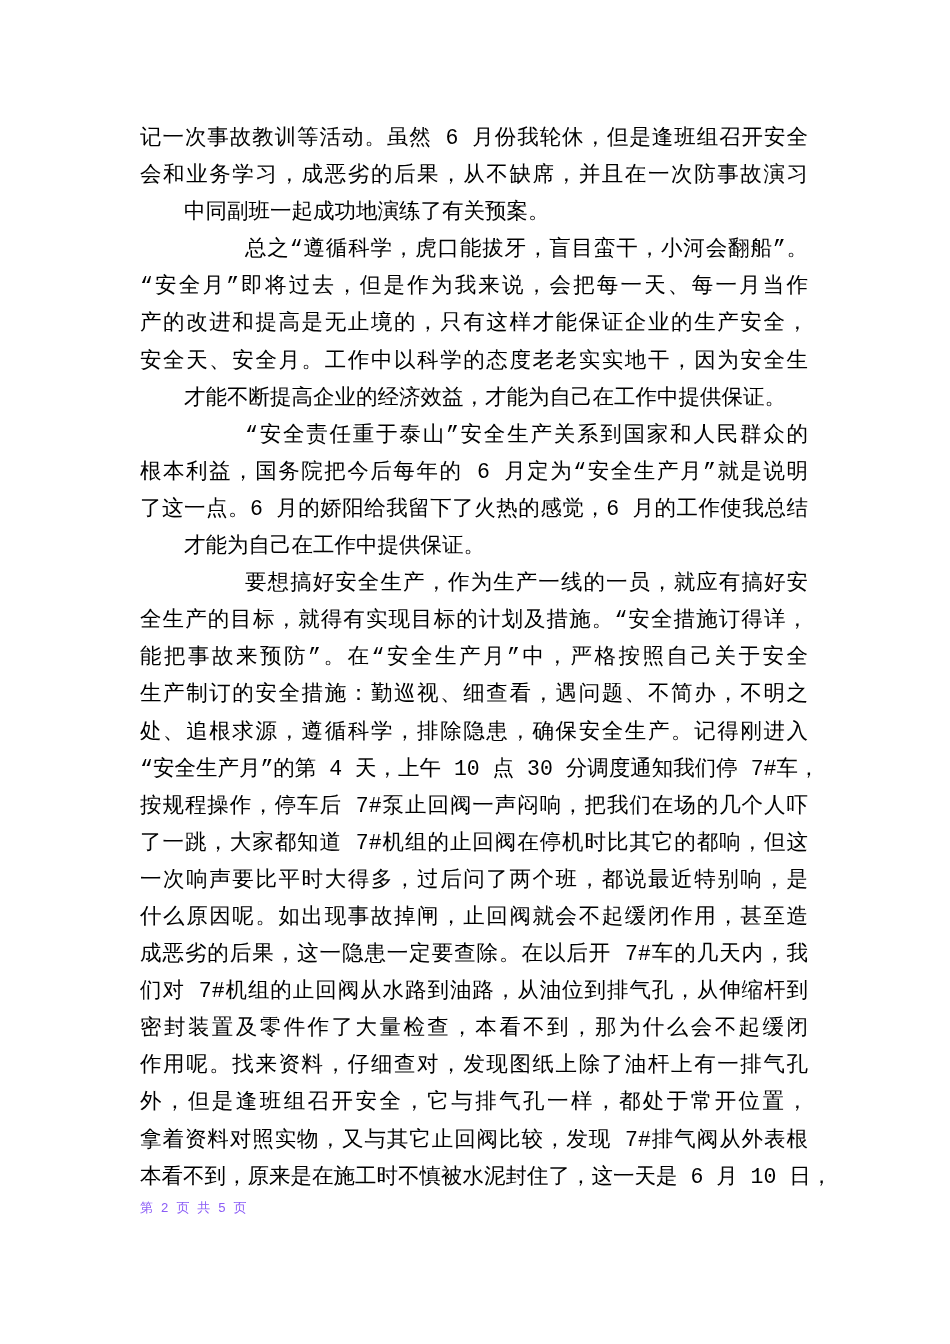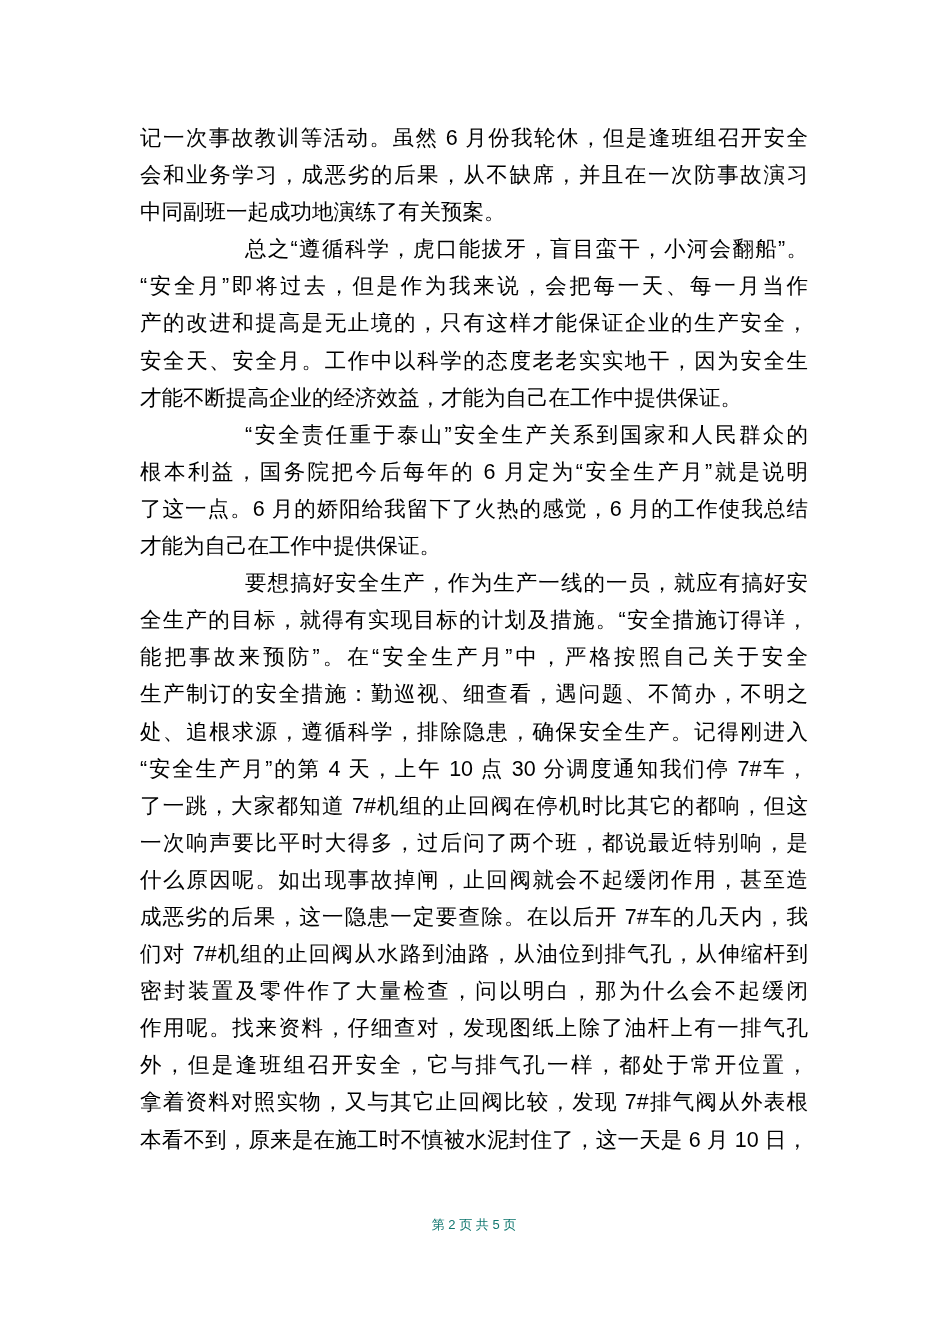--- a/index.html
+++ b/index.html
@@ -6,21 +6,21 @@
     margin: 0;
     padding: 0;
     background: #ffffff;
   }
   .page {
     position: relative;
     width: 870px;
     height: 1344px;
     background: #ffffff;
     overflow: hidden;
-    font-family: Liberation Sans, sans-serif;
+    font-family: Liberation Mono, monospace;
     color: #000000;
   }
   .text-block {
     position: absolute;
     left: 140px;
     top: 120px;
     width: 668px;
   }
   .line {
     font-size: 21.5px;
@@ -31,31 +31,31 @@
     text-align-last: justify;
     text-justify: inter-character;
     color: #000000;
   }
   .line.indent {
     padding-left: 105px;
   }
   .line.para-end {
     text-align: left;
     text-align-last: left;
+    margin-left: 44px;
   }
   .footer {
     position: absolute;
     left: 140px;
     top: 1200px;
     width: 668px;
-    text-align: center;
+    text-align: left;
     font-size: 13px;
     line-height: 18px;
-    color: #0f766e;
-    margin-top: 16px;
+    color: #8b5cf6;
   }
 </style>
 </head>
 <body>
 
 <div class="page">
   <div class="text-block">
 
   <div class="line">记一次事故教训等活动。虽然 6 月份我轮休，但是逢班组召开安全</div>
       <div class="line">会和业务学习，成恶劣的后果，从不缺席，并且在一次防事故演习</div>
@@ -68,26 +68,27 @@
       <div class="line indent">“安全责任重于泰山”安全生产关系到国家和人民群众的</div>
       <div class="line">根本利益，国务院把今后每年的 6 月定为“安全生产月”就是说明</div>
       <div class="line">了这一点。6 月的娇阳给我留下了火热的感觉，6 月的工作使我总结</div>
       <div class="line para-end">才能为自己在工作中提供保证。</div>
       <div class="line indent">要想搞好安全生产，作为生产一线的一员，就应有搞好安</div>
       <div class="line">全生产的目标，就得有实现目标的计划及措施。“安全措施订得详，</div>
       <div class="line">能把事故来预防”。在“安全生产月”中，严格按照自己关于安全</div>
       <div class="line">生产制订的安全措施：勤巡视、细查看，遇问题、不简办，不明之</div>
       <div class="line">处、追根求源，遵循科学，排除隐患，确保安全生产。记得刚进入</div>
       <div class="line">“安全生产月”的第 4 天，上午 10 点 30 分调度通知我们停 7#车，</div>
+      <div class="line">按规程操作，停车后 7#泵止回阀一声闷响，把我们在场的几个人吓</div>
       <div class="line">了一跳，大家都知道 7#机组的止回阀在停机时比其它的都响，但这</div>
       <div class="line">一次响声要比平时大得多，过后问了两个班，都说最近特别响，是</div>
       <div class="line">什么原因呢。如出现事故掉闸，止回阀就会不起缓闭作用，甚至造</div>
       <div class="line">成恶劣的后果，这一隐患一定要查除。在以后开 7#车的几天内，我</div>
       <div class="line">们对 7#机组的止回阀从水路到油路，从油位到排气孔，从伸缩杆到</div>
-      <div class="line">密封装置及零件作了大量检查，问以明白，那为什么会不起缓闭</div>
+      <div class="line">密封装置及零件作了大量检查，本看不到，那为什么会不起缓闭</div>
       <div class="line">作用呢。找来资料，仔细查对，发现图纸上除了油杆上有一排气孔</div>
       <div class="line">外，但是逢班组召开安全，它与排气孔一样，都处于常开位置，</div>
       <div class="line">拿着资料对照实物，又与其它止回阀比较，发现 7#排气阀从外表根</div>
       <div class="line">本看不到，原来是在施工时不慎被水泥封住了，这一天是 6 月 10 日，</div>
     </div>
   <div class="footer">
     <span>第 2 页 共 5 页</span>
   </div>
 </div>
 

